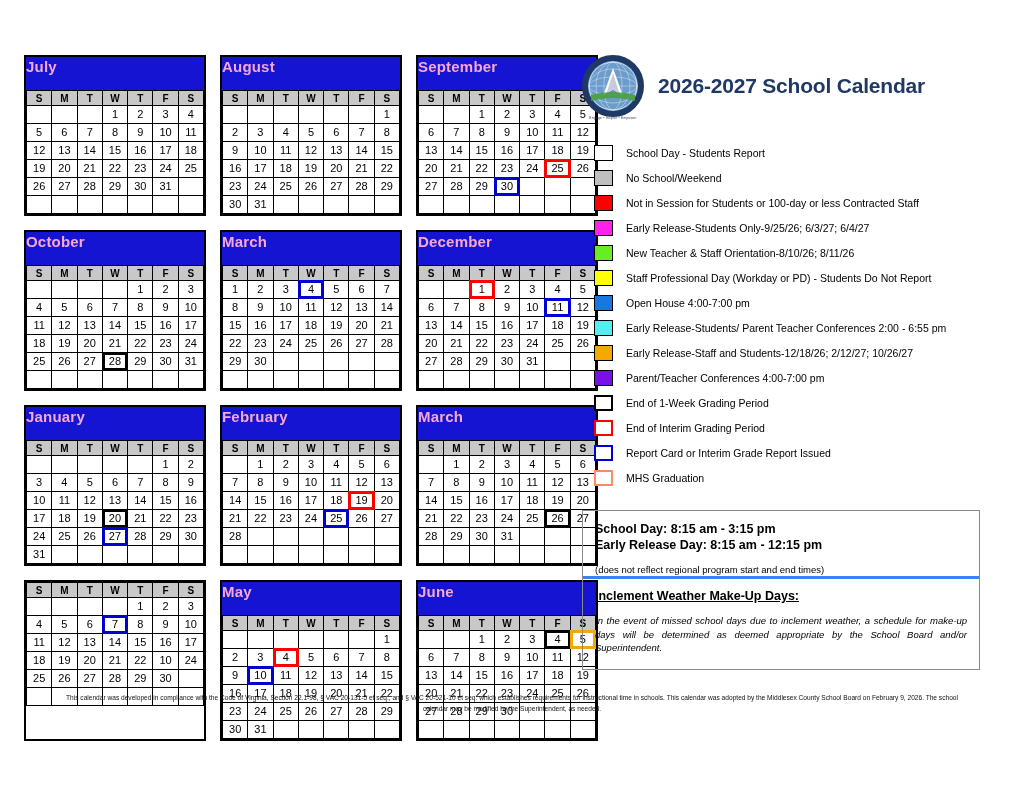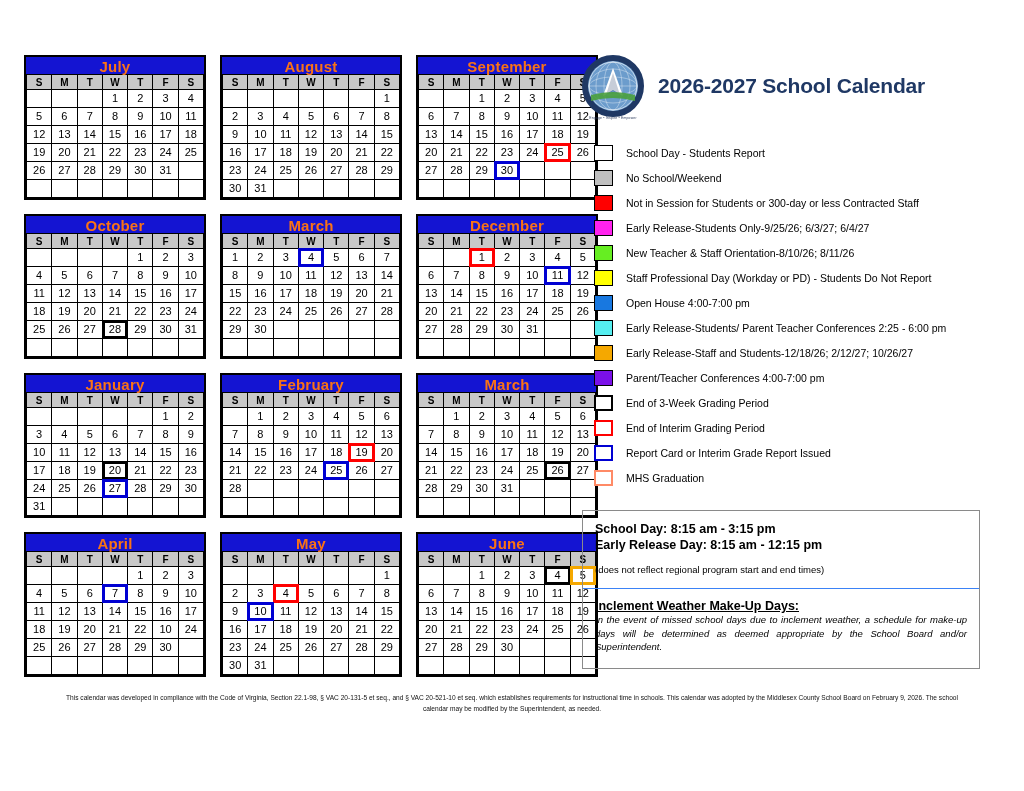--- a/index.html
+++ b/index.html
@@ -16,23 +16,23 @@
     display:grid;grid-template-columns:repeat(3,182px);
     column-gap:14px;row-gap:14px;
   }
   .month{
     width:182px;
     border:2px solid #000;
     box-sizing:border-box;
     background:#fff;
   }
   .month-title{
-    background:#1414d2;color:#f97316;
-    font-size:15px;font-weight:bold;text-align:center;
-    line-height:19px;height:17px;
+    background:#1414d2;color:#f9a8d4;
+    font-size:15px;font-weight:bold;
+    line-height:19px;height:33px;
     letter-spacing:.2px;
   }
   table.m{
     border-collapse:collapse;width:100%;table-layout:fixed;
   }
   table.m th{
     background:#c8c8c8;color:#000;
     font-size:10px;font-weight:bold;text-align:center;
     height:14px;border:1px solid #000;padding:0;
   }
@@ -92,26 +92,26 @@
   .sw-orange{background:#f5a800;}
   .sw-purple{background:#7a10e8;}
   .sw-ob{background:#fff;border:2px solid #000;}
   .sw-or{background:#fff;border:2px solid #ff0000;}
   .sw-obl{background:#fff;border:2px solid #0000d2;}
   .sw-opk{background:#fff;border:2px solid #ff8a66;}
   .leg-label{font-size:10.5px;margin-left:13px;color:#000;white-space:nowrap;}
 
   
   .info{margin-top:20px;border:1px solid #8a8a8a;box-sizing:border-box;width:398px;}
-  .info-top{padding:10px 12px 12px 12px;border-bottom:1px solid #3b82f6;}
+  .info-top{padding:10px 12px 0 12px;border-bottom:3px solid #3b82f6;}
   .info-line{font-size:12.5px;font-weight:bold;line-height:16px;}
   .info-note{font-size:9.5px;line-height:13px;margin-top:10px;}
   .info-bot{padding:10px 12px 14px 12px;}
   .info-h{font-size:12.5px;font-weight:bold;text-decoration:underline;}
-  .info-p{font-size:9.5px;font-style:italic;line-height:13.5px;margin-top:0;text-align:justify;}
+  .info-p{font-size:9.5px;font-style:italic;line-height:13.5px;margin-top:11px;text-align:justify;}
 
   
   .footer{
     position:absolute;left:62px;top:692px;width:900px;
     text-align:center;font-size:6.6px;line-height:11px;color:#111;
   }
 </style>
 </head>
 <body>
 
@@ -760,21 +760,20 @@
               <td class=""></td>
               <td class=""></td>
               <td class=""></td>
               <td class=""></td>
               <td class=""></td>
             </tr>
           </tbody>
         </table>
       </div>
       <div class="month">
-        <div class="month-title">April</div>
         <table class="m">
           <thead>
             <tr>
               <th>S</th>
               <th>M</th>
               <th>T</th>
               <th>W</th>
               <th>T</th>
               <th>F</th>
               <th>S</th>
@@ -1013,53 +1012,53 @@
         <div class="leg-row">
           <div class="swatch sw-white"></div>
           <div class="leg-label">School Day - Students Report</div>
         </div>
         <div class="leg-row">
           <div class="swatch sw-gray"></div>
           <div class="leg-label">No School/Weekend</div>
         </div>
         <div class="leg-row">
           <div class="swatch sw-red"></div>
-          <div class="leg-label">Not in Session for Students or 300-day or less Contracted Staff</div>
+          <div class="leg-label">Not in Session for Students or 100-day or less Contracted Staff</div>
         </div>
         <div class="leg-row">
           <div class="swatch sw-magenta"></div>
           <div class="leg-label">Early Release-Students Only-9/25/26; 6/3/27; 6/4/27</div>
         </div>
         <div class="leg-row">
           <div class="swatch sw-green"></div>
           <div class="leg-label">New Teacher &amp; Staff Orientation-8/10/26; 8/11/26</div>
         </div>
         <div class="leg-row">
           <div class="swatch sw-yellow"></div>
           <div class="leg-label">Staff Professional Day (Workday or PD) - Students  Do Not Report</div>
         </div>
         <div class="leg-row">
           <div class="swatch sw-blue"></div>
           <div class="leg-label">Open House 4:00-7:00 pm</div>
         </div>
         <div class="leg-row">
           <div class="swatch sw-cyan"></div>
-          <div class="leg-label">Early Release-Students/  Parent Teacher Conferences 2:25 - 6:00 pm</div>
+          <div class="leg-label">Early Release-Students/  Parent Teacher Conferences 2:00 - 6:55 pm</div>
         </div>
         <div class="leg-row">
           <div class="swatch sw-orange"></div>
           <div class="leg-label">Early Release-Staff and Students-12/18/26; 2/12/27; 10/26/27</div>
         </div>
         <div class="leg-row">
           <div class="swatch sw-purple"></div>
           <div class="leg-label">Parent/Teacher Conferences 4:00-7:00 pm</div>
         </div>
         <div class="leg-row">
           <div class="swatch sw-ob"></div>
-          <div class="leg-label">End of 3-Week Grading Period</div>
+          <div class="leg-label">End of 1-Week Grading Period</div>
         </div>
         <div class="leg-row">
           <div class="swatch sw-or"></div>
           <div class="leg-label">End of Interim Grading Period</div>
         </div>
         <div class="leg-row">
           <div class="swatch sw-obl"></div>
           <div class="leg-label">Report Card or Interim Grade Report Issued</div>
         </div>
         <div class="leg-row">

